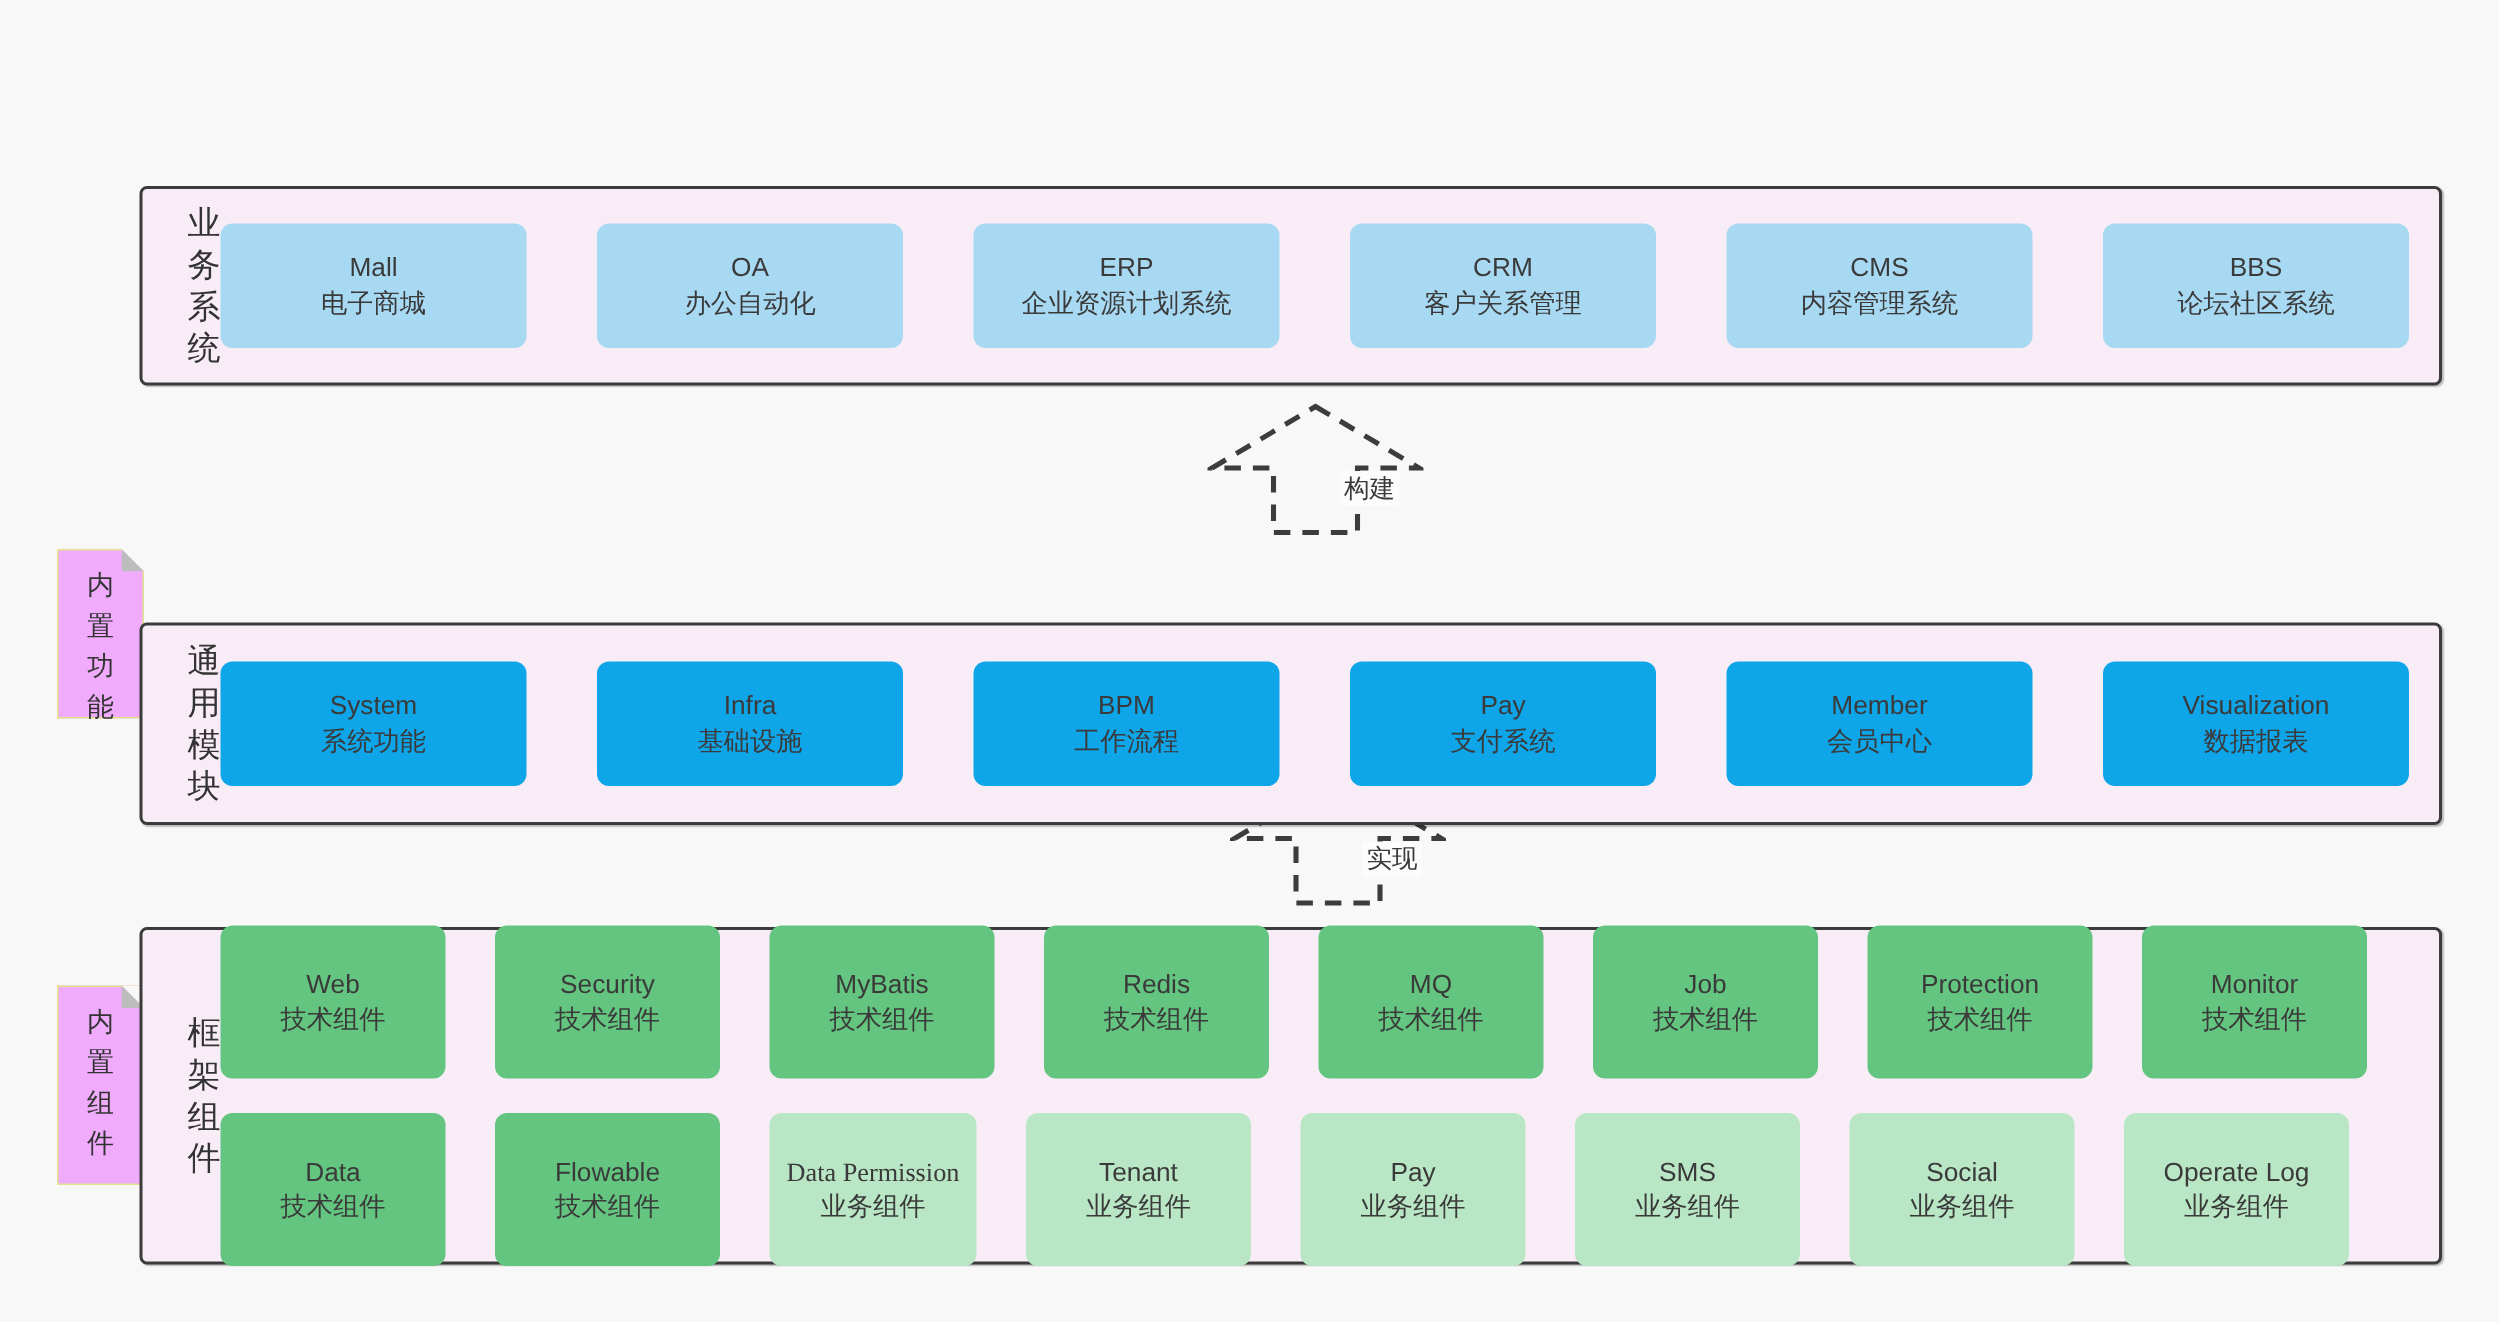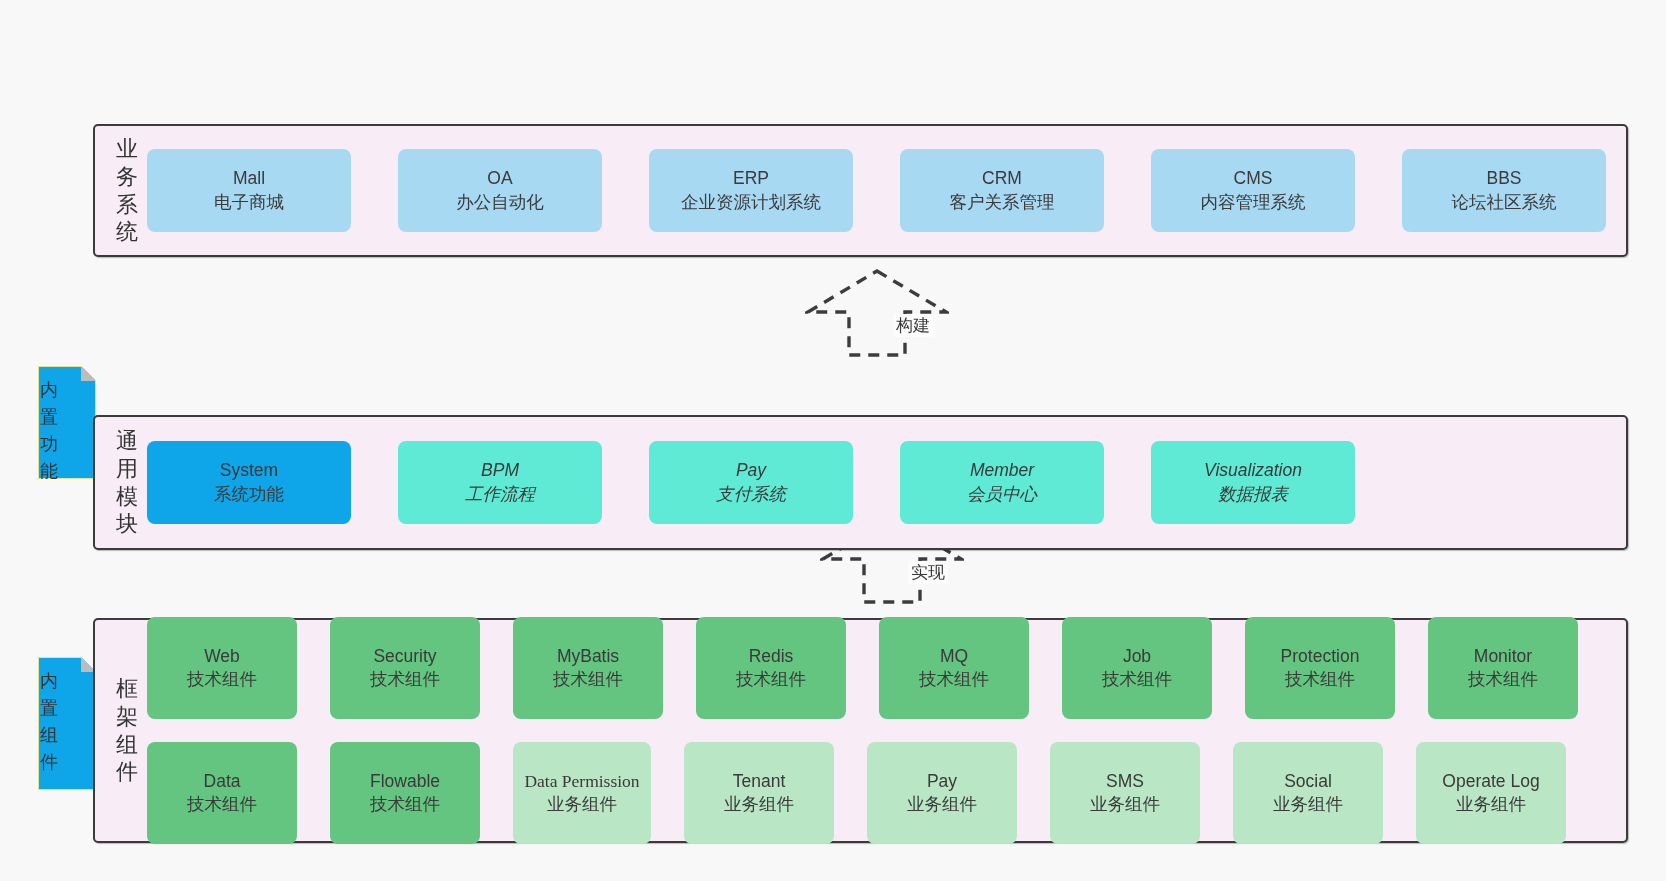--- a/index.html
+++ b/index.html
@@ -27,21 +27,21 @@
   .layer-modules{top:368px;height:131px;margin-top:47px;}
   .layer-components{top:618px;height:221px;}
   .vlabel{
     flex:0 0 40px;
     margin-left:12px;
     width:26px;
     font-size:22px;
     line-height:1.27;
     color:#333;
     word-break:break-all;
-    text-align:center;
+    text-align:right;
   }
   .boxes-area{
     flex:1;
     display:flex;
     align-items:center;
     gap:47px;
     padding-right:14px;
   }
   .rows-area{
     flex:1;
@@ -63,32 +63,32 @@
     justify-content:center;
     text-align:center;
     font-size:17.5px;
     line-height:1.33;
   }
   .box-wide{width:204px;flex:0 0 204px;}
   .box-sm{width:150px;flex:0 0 150px;height:102px;}
   .box-sm.narrow{padding:0 8px;width:122px;flex:0 0 122px;font-family:Liberation Serif, serif;}
   .b-blue{background:#a8d9f2;}
   .b-red{background:#0ea5e9;}
-  .b-pink{background:#5eead4;font-style:italic;}
+  .b-pink{background:#0ea5e9;}
   .b-green{background:#63c57f;}
   .b-lgreen{background:#b9e6c4;}
   
   .note{
     position:absolute;
     left:38px;width:56px;
-    background:#0ea5e9;
+    background:#f0abfc;
     border:1px solid #e3e38c;
     z-index:1;
     display:flex;
-    justify-content:flex-start;
+    justify-content:center;
   }
   .note-modules{top:366px;height:111px;}
   .note-components{top:657px;height:131px;}
   .note-fold{position:absolute;top:-1px;right:-1px;display:block;}
   .note-text{
     margin-top:10px;
     width:20px;
     font-size:18px;
     line-height:1.5;
     word-break:break-all;
@@ -170,20 +170,24 @@
     <div class="arrow-label">构建</div>
   </div>
 
   <div class="layer layer-modules">
     <div class="vlabel">通用模块</div>
     <div class="boxes-area">
       <div class="box box-wide b-red">
         <div>System</div>
         <div>系统功能</div>
       </div>
+      <div class="box box-wide b-red">
+        <div>Infra</div>
+        <div>基础设施</div>
+      </div>
       <div class="box box-wide b-pink">
         <div>BPM</div>
         <div>工作流程</div>
       </div>
       <div class="box box-wide b-pink">
         <div>Pay</div>
         <div>支付系统</div>
       </div>
       <div class="box box-wide b-pink">
         <div>Member</div>

